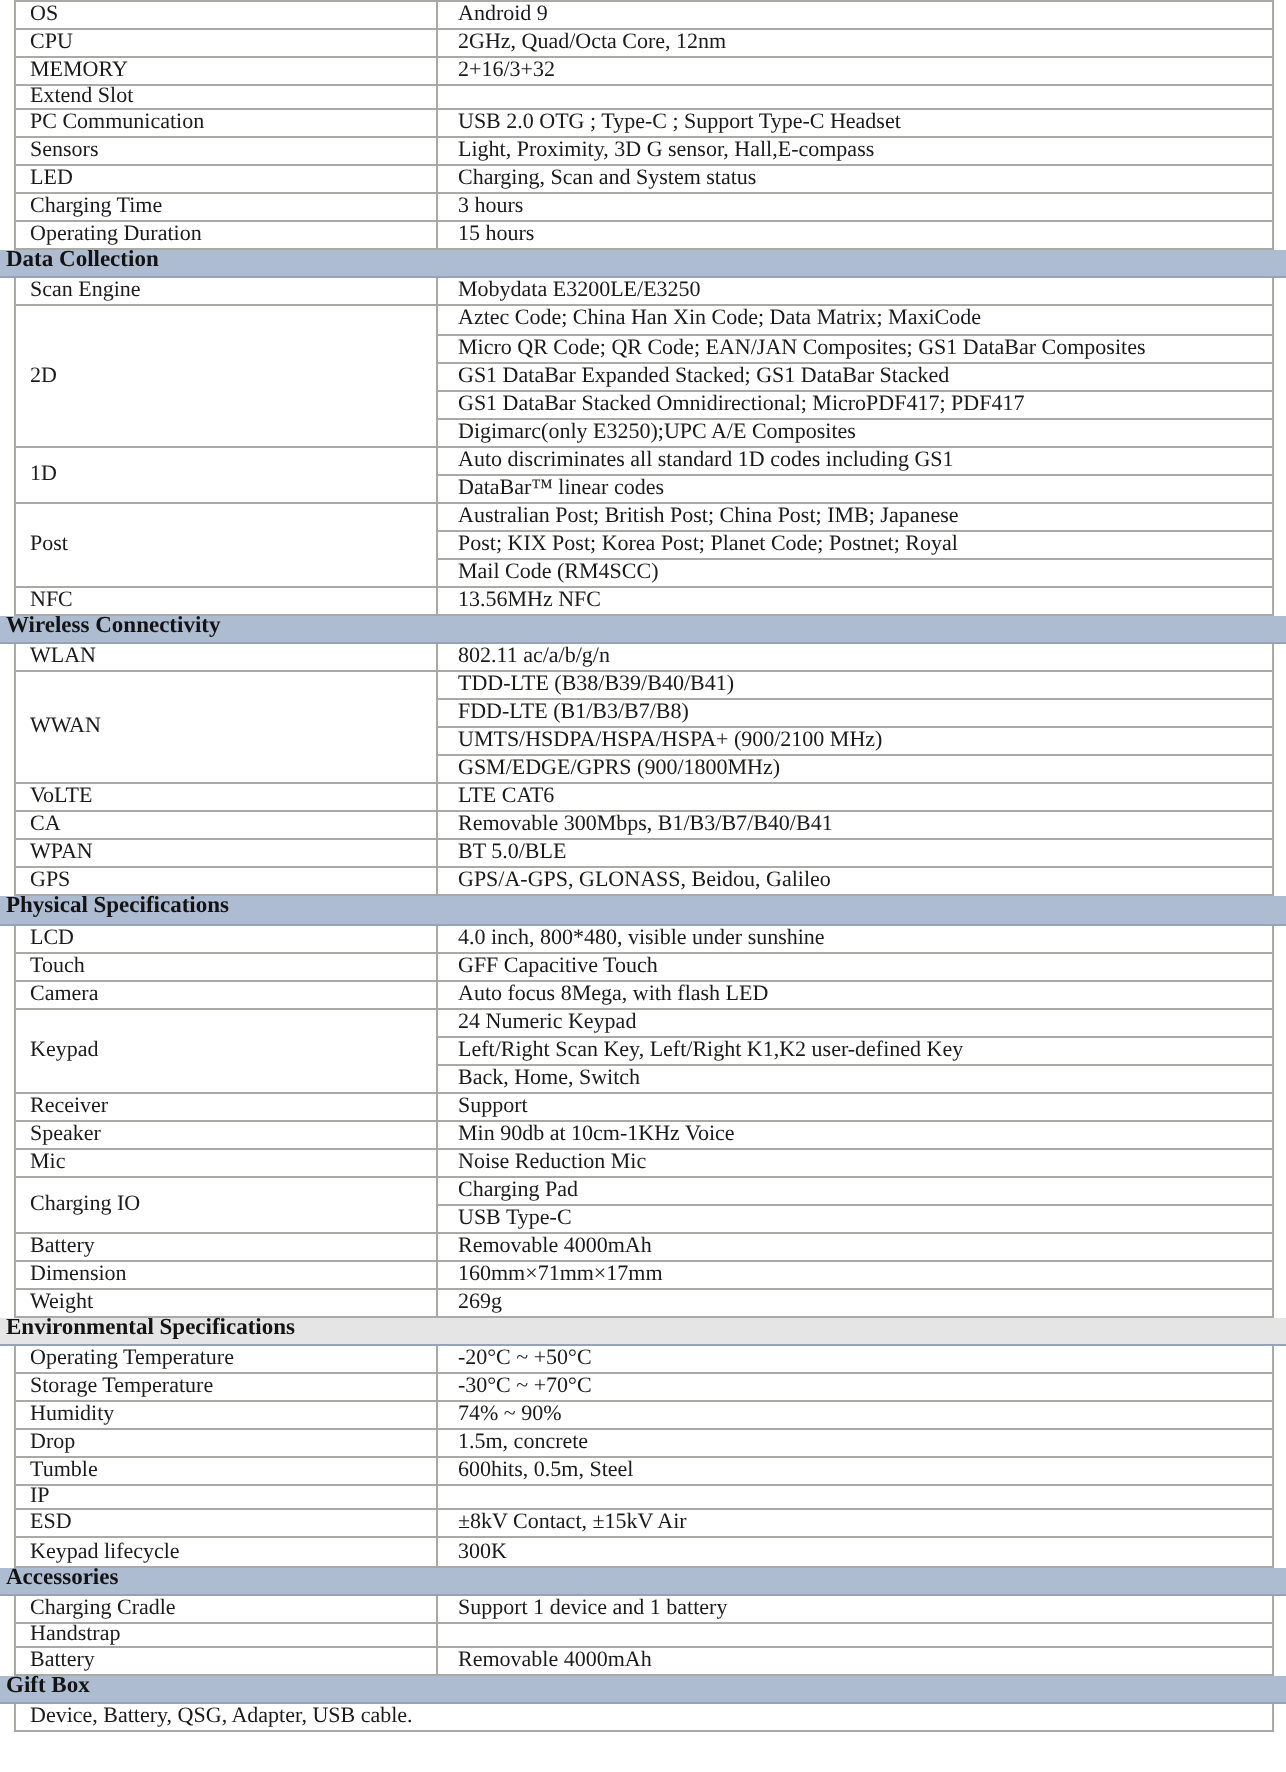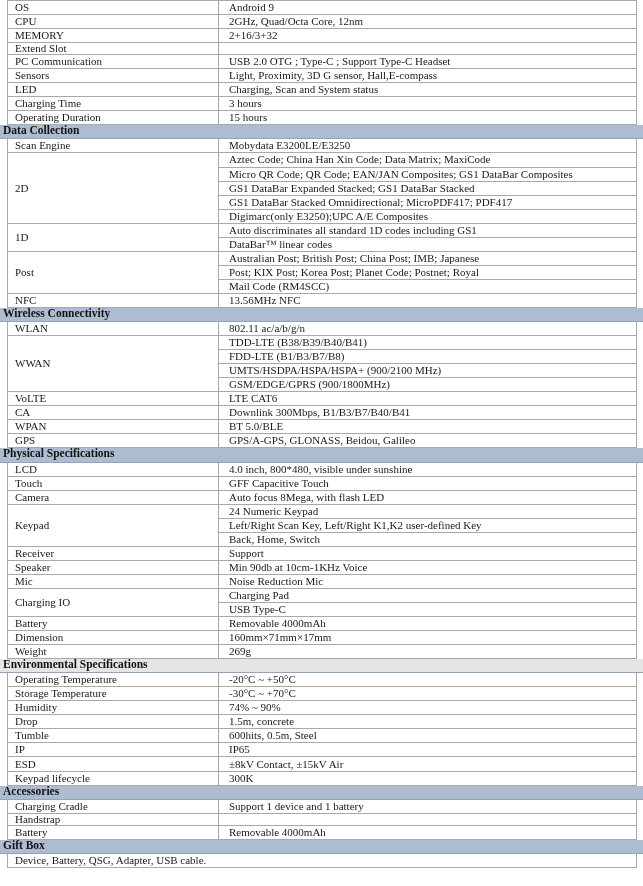--- a/index.html
+++ b/index.html
@@ -201,21 +201,21 @@
         </div>
         <div class="group">
           <div class="lbl">VoLTE</div>
           <div class="vals">
             <div class="val-line">LTE CAT6</div>
           </div>
         </div>
         <div class="group">
           <div class="lbl">CA</div>
           <div class="vals">
-            <div class="val-line">Downlink 300Mbps, B1/B3/B7/B40/B41</div>
+            <div class="val-line">Removable 300Mbps, B1/B3/B7/B40/B41</div>
           </div>
         </div>
         <div class="group">
           <div class="lbl">WPAN</div>
           <div class="vals">
             <div class="val-line">BT 5.0/BLE</div>
           </div>
         </div>
         <div class="group">
           <div class="lbl">GPS</div>
@@ -327,23 +327,20 @@
           </div>
         </div>
         <div class="group">
           <div class="lbl">Tumble</div>
           <div class="vals">
             <div class="val-line">600hits, 0.5m, Steel</div>
           </div>
         </div>
         <div class="group">
           <div class="lbl">IP</div>
-          <div class="vals">
-            <div class="val-line">IP65</div>
-          </div>
         </div>
         <div class="group">
           <div class="lbl">ESD</div>
           <div class="vals">
             <div class="val-line">±8kV Contact, ±15kV Air</div>
           </div>
         </div>
         <div class="group">
           <div class="lbl">Keypad lifecycle</div>
           <div class="vals">

